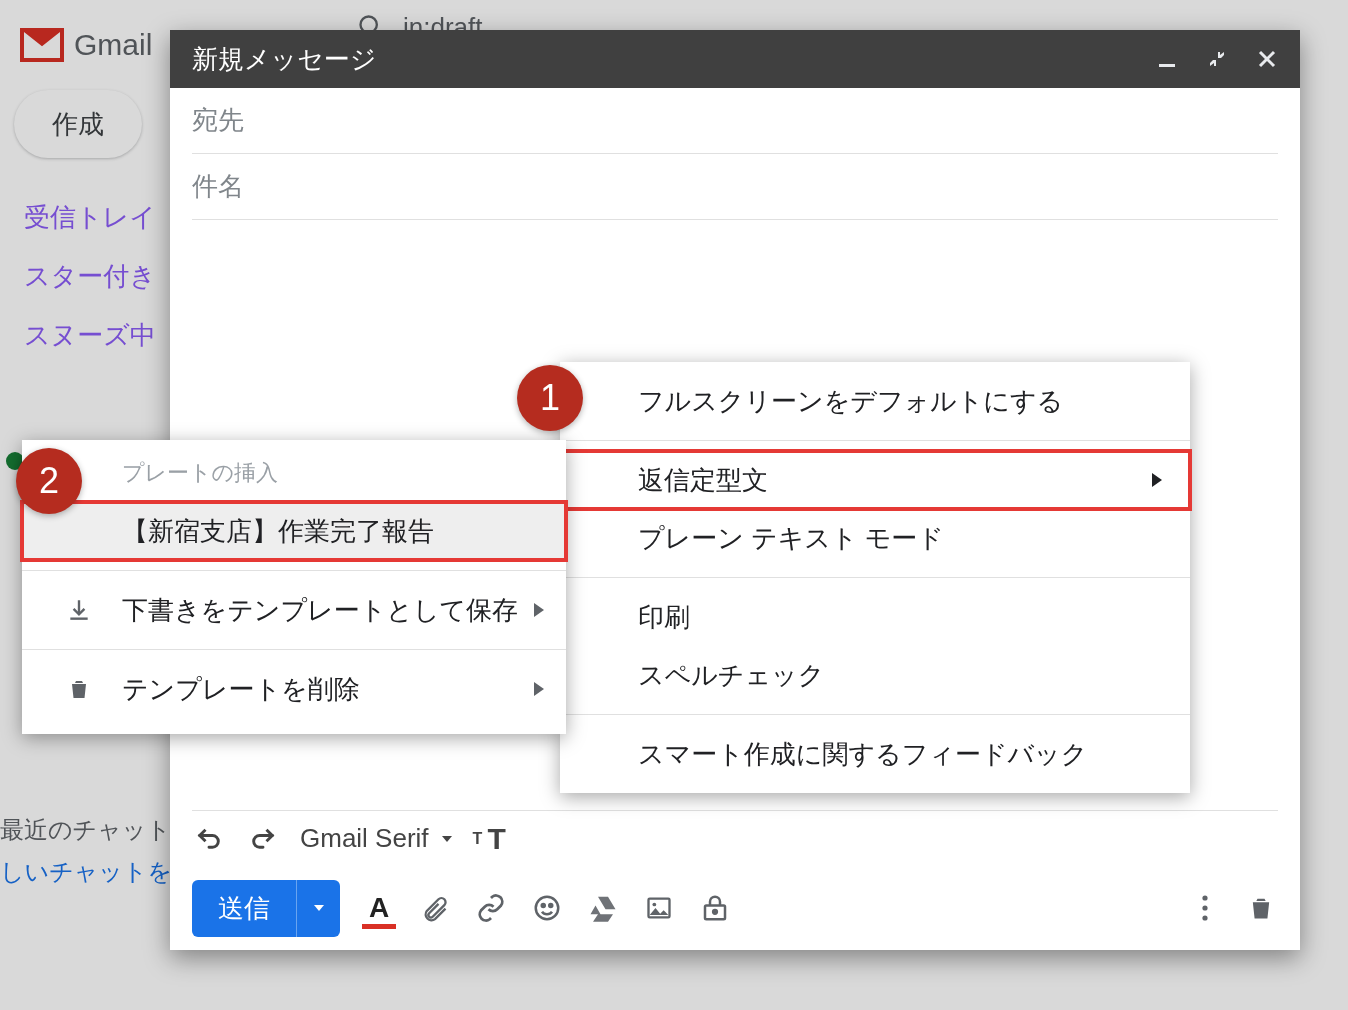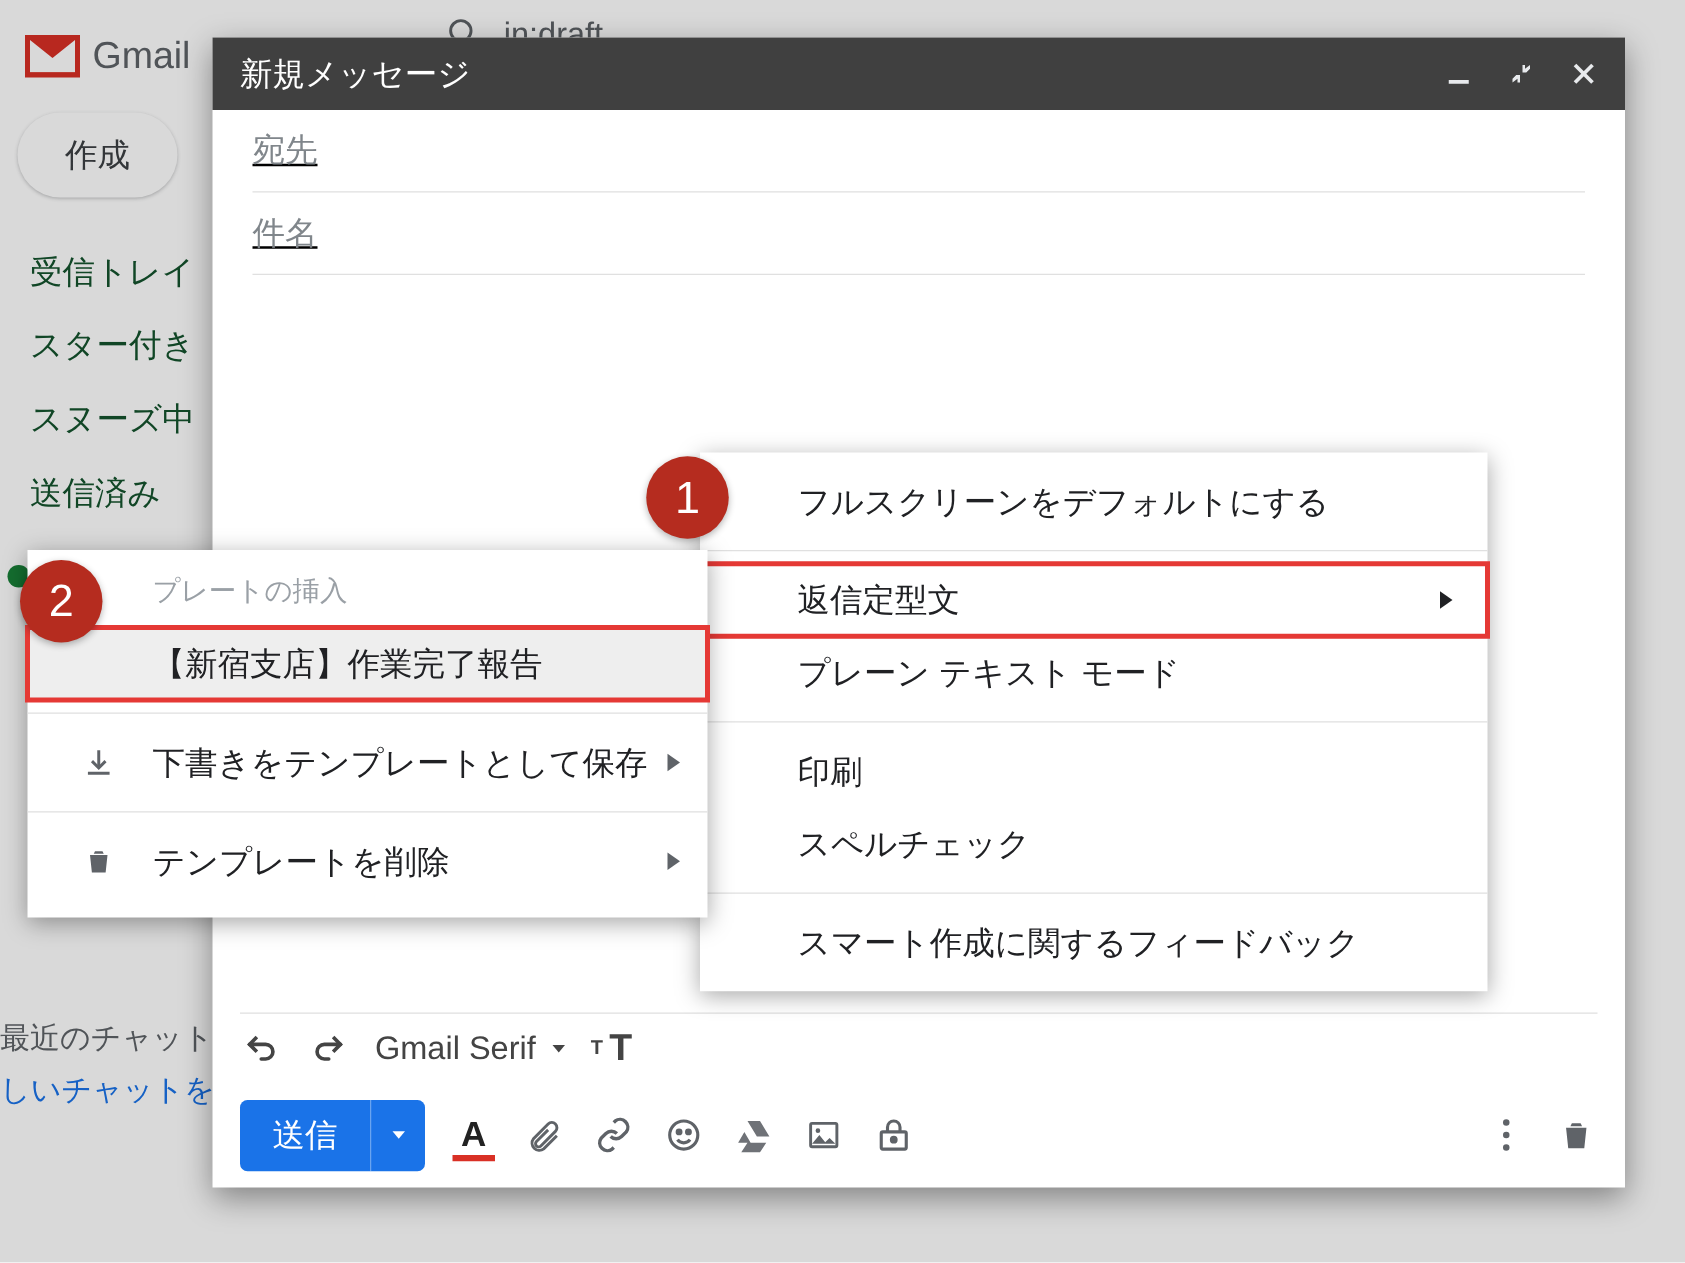--- a/index.html
+++ b/index.html
@@ -78,21 +78,21 @@
       box-shadow: 0 1px 3px rgba(60,64,67,.3);
       display: flex;
       align-items: center;
       justify-content: center;
       font-size: 26px;
       color: #3c4043;
     }
     .sidebar-item {
       padding: 12px 0 12px 24px;
       font-size: 26px;
-      color: #14532d;
+      color: #8b5cf6;
     }
     .sidebar-chat-hdr{
       position:absolute;
       left:0; top:814px;
       font-size:24px;
       color:#5f6368;
     }
     .sidebar-chat-link{
       position:absolute;
       left:0; top:856px;
@@ -129,21 +129,21 @@
       padding: 0 22px;
       font-size: 26px;
     }
     .compose-header-actions {
       margin-left: auto;
       display: flex;
       gap: 28px;
       align-items: center;
     }
     .hdr-icon { width:22px; height:22px; display:flex; align-items:center; justify-content:center; color:#e8eaed; cursor:pointer;}
-    .compose-fields { padding: 0 32px; text-decoration: underline; }
+    .compose-fields { padding: 0 22px; }
     .field {
       height: 66px;
       border-bottom: 1px solid #e0e0e0;
       display: flex;
       align-items: center;
       font-size: 26px;
       color: #80868b;
     }
     .compose-body { flex:1; }
     .format-bar {
@@ -290,21 +290,20 @@
       <span>in:draft</span>
     </div>
   </div>
   <div class="sidebar">
     <div class="compose-btn">
       <span>作成</span>
     </div>
     <div class="sidebar-item">受信トレイ</div>
     <div class="sidebar-item">スター付き</div>
     <div class="sidebar-item">スヌーズ中</div>
-    <div class="sidebar-item">送信済み</div>
   </div>
   <div class="presence-dot"></div>
   <div class="sidebar-chat-hdr">最近のチャット</div>
   <div class="sidebar-chat-link">しいチャットを</div>
 </div>
 <div class="dim-overlay"></div>
 
 <div class="compose">
   <div class="compose-header">
     <span>新規メッセージ</span>

